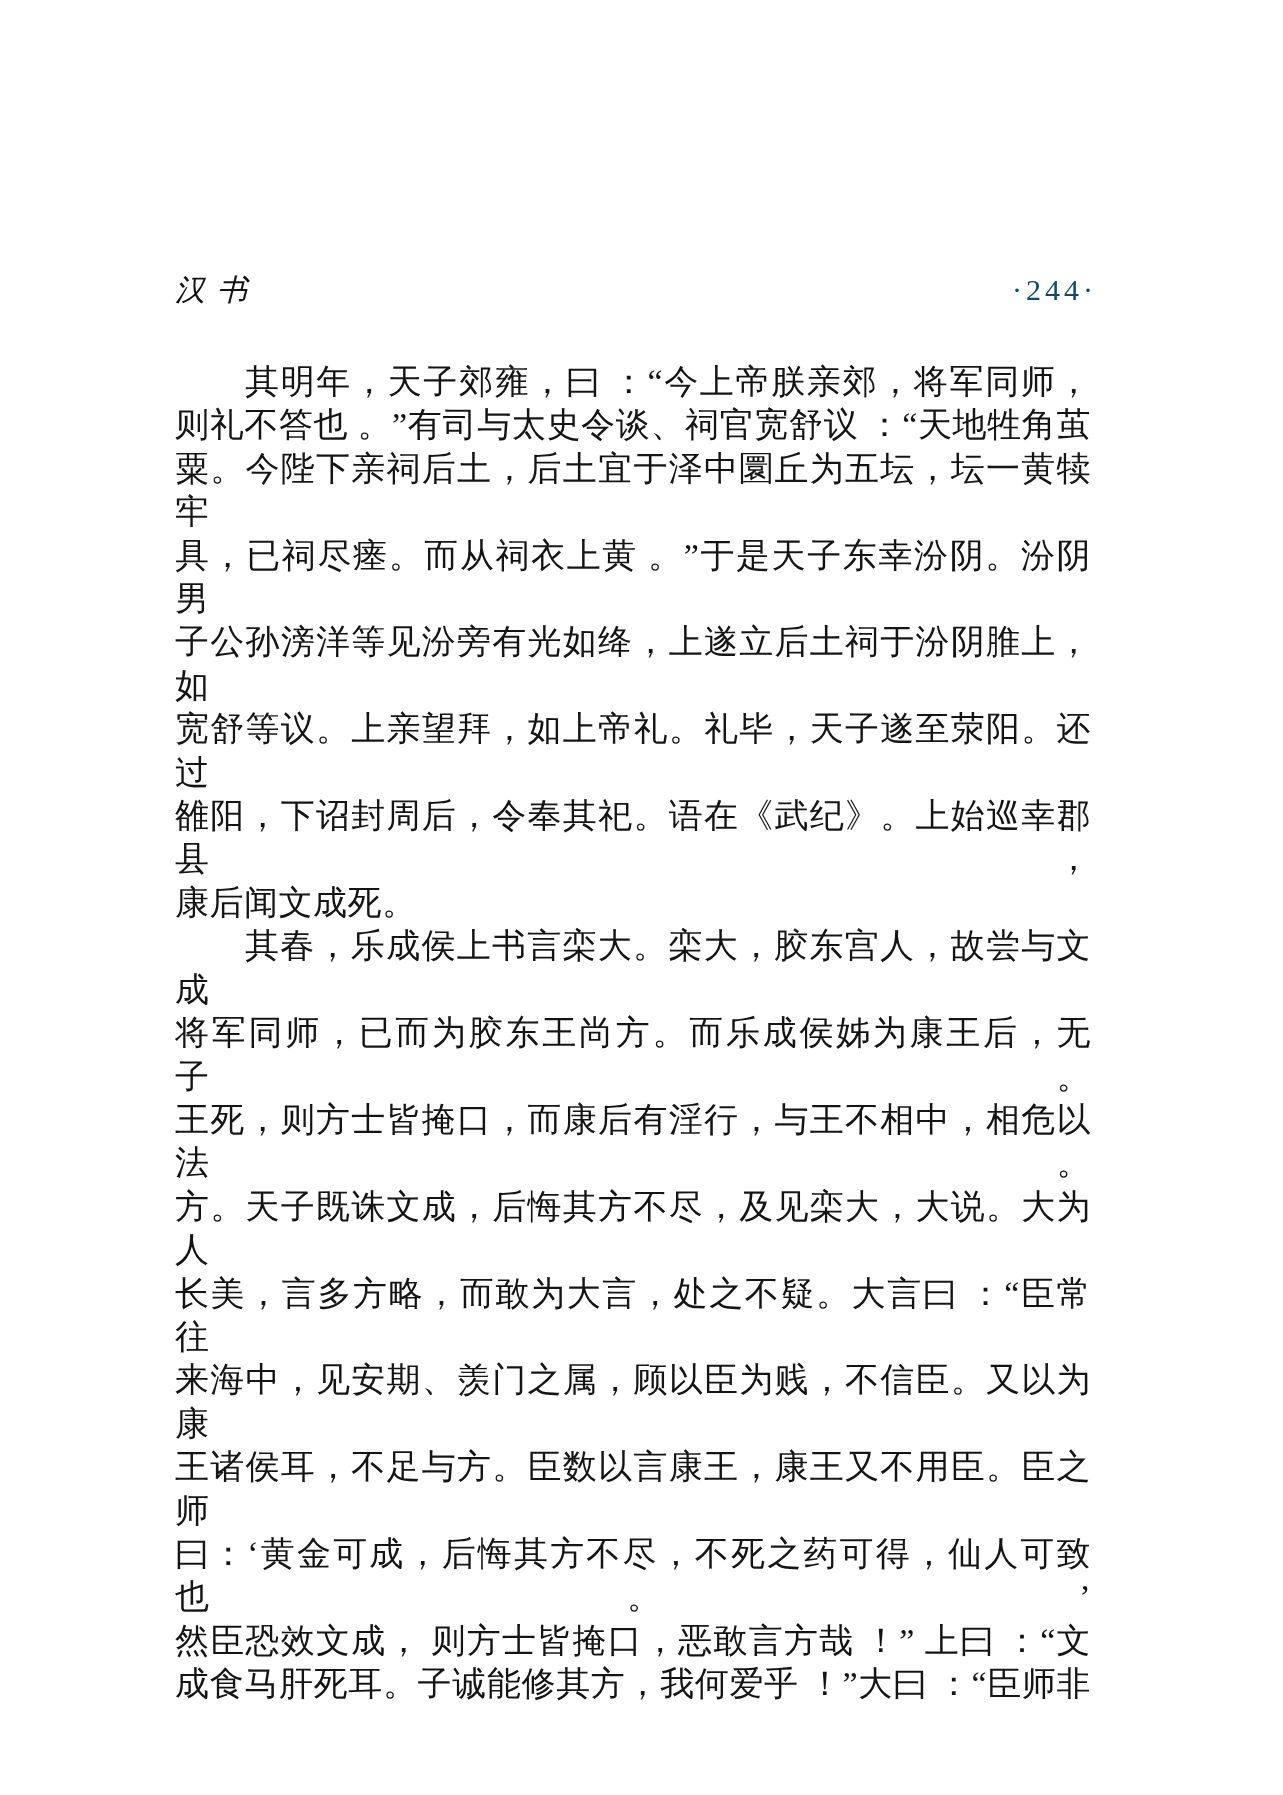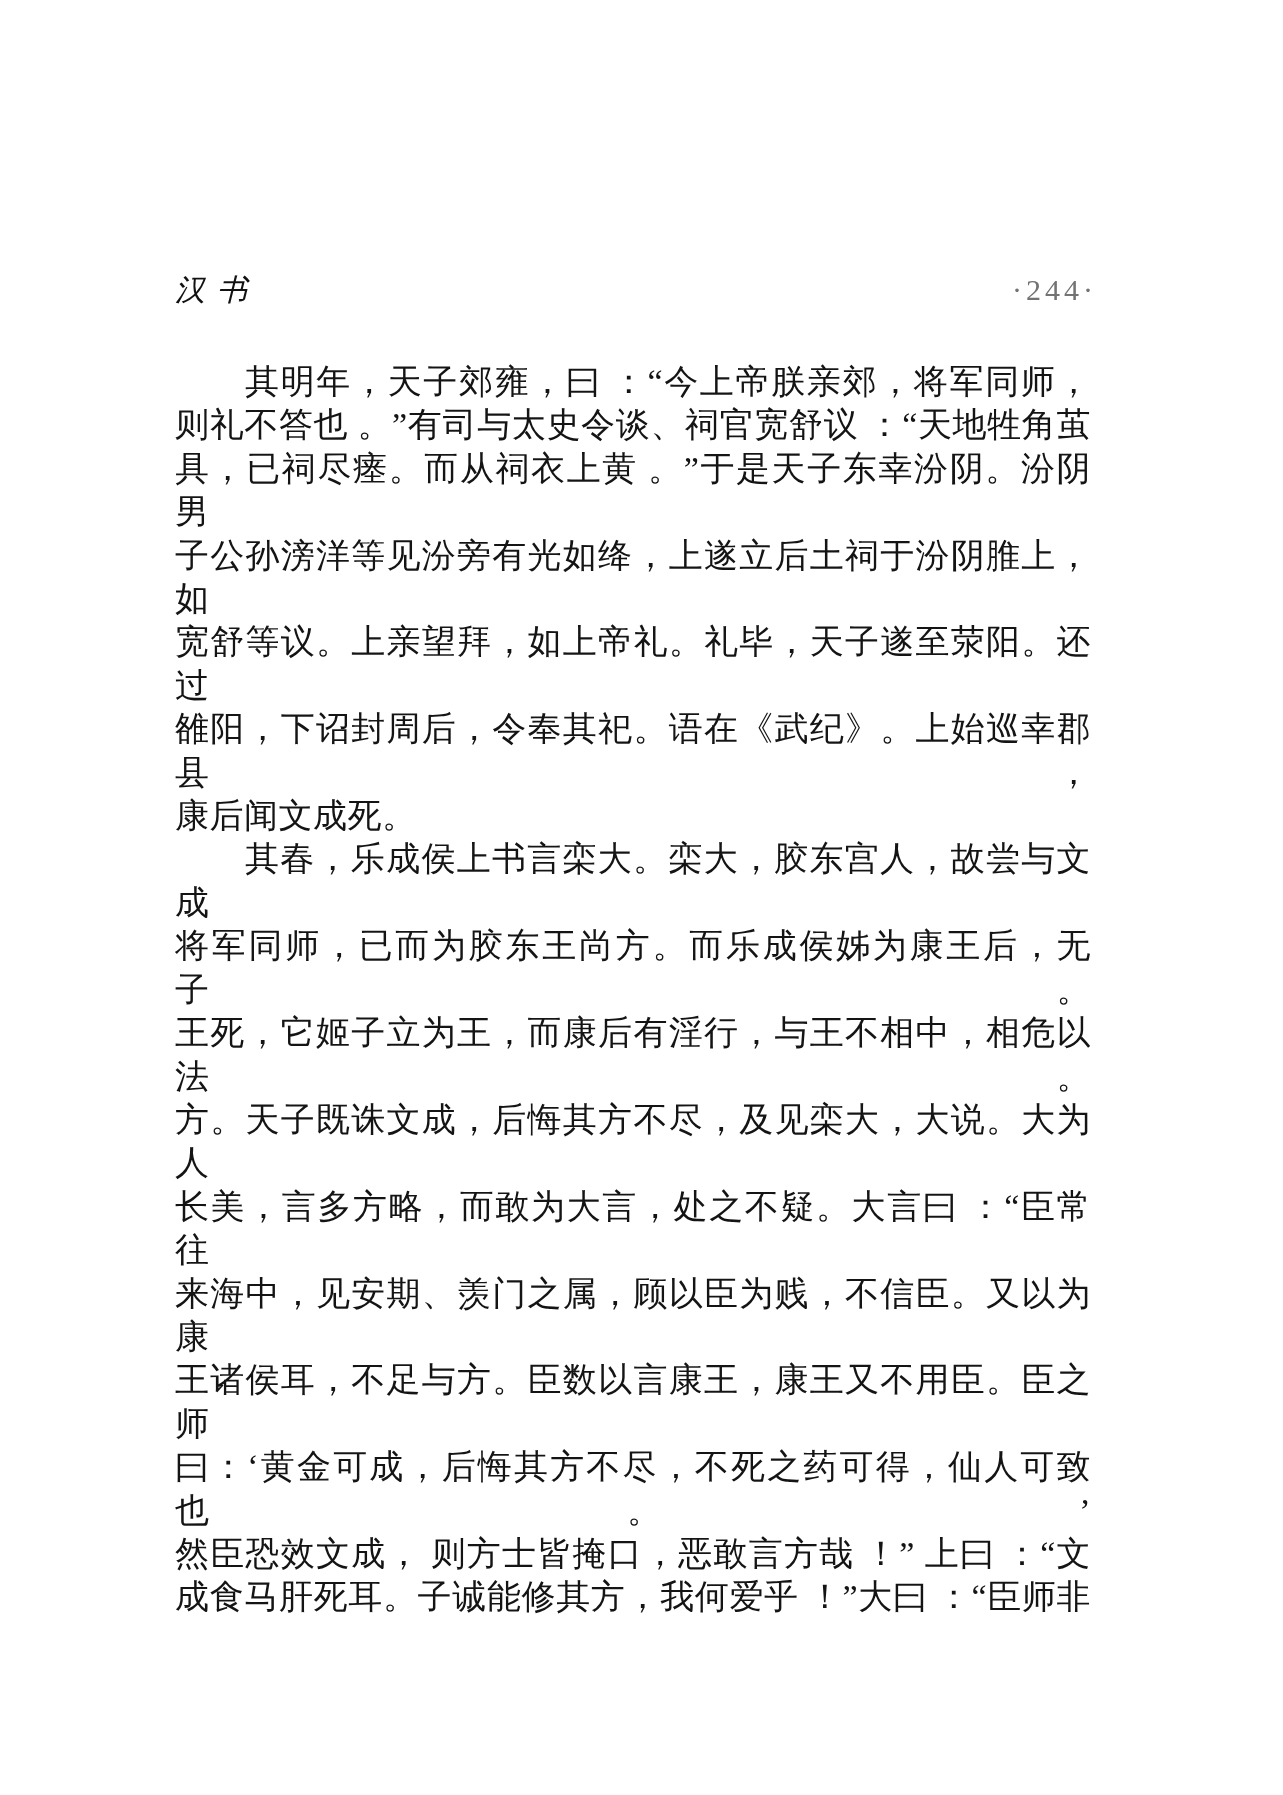--- a/index.html
+++ b/index.html
@@ -27,21 +27,21 @@
   }
   .book-title {
     font-size: 30px;
     font-style: italic;
     letter-spacing: 12px;
     color: #111;
   }
   .page-number {
     font-size: 30px;
     letter-spacing: 4px;
-    color: #737373;
+    color: #0c4a6e;
   }
   .body-text {
     position: absolute;
     left: 175px;
     top: 360px;
     width: 916px;
     font-size: 34px;
     line-height: 43.4px;
     letter-spacing: 0.5px;
     color: #141414;
@@ -62,28 +62,29 @@
 <body>
 
 <div class="page">
   <div class="header">
     <span class="book-title">汉书</span>
     <span class="page-number">·244·</span>
   </div>
   <div class="body-text">
       <div class="line fill indent">其明年，天子郊雍，曰 ：“今上帝朕亲郊，将军同师，</div>
       <div class="line fill">则礼不答也 。”有司与太史令谈、祠官宽舒议 ：“天地牲角茧</div>
+      <div class="line fill">粟。今陛下亲祠后土，后土宜于泽中圜丘为五坛，坛一黄犊牢</div>
       <div class="line fill">具，已祠尽瘗。而从祠衣上黄 。”于是天子东幸汾阴。汾阴男</div>
       <div class="line fill">子公孙滂洋等见汾旁有光如绛，上遂立后土祠于汾阴脽上，如</div>
       <div class="line fill">宽舒等议。上亲望拜，如上帝礼。礼毕，天子遂至荥阳。还过</div>
       <div class="line fill">雒阳，下诏封周后，令奉其祀。语在《武纪》。上始巡幸郡县，</div>
       <div class="line">康后闻文成死。</div>
       <div class="line fill indent">其春，乐成侯上书言栾大。栾大，胶东宫人，故尝与文成</div>
       <div class="line fill">将军同师，已而为胶东王尚方。而乐成侯姊为康王后，无子。</div>
-      <div class="line fill">王死，它姬子立为王，而康后有淫行，与王不相中，相危以法。</div>
+      <div class="line fill">王死，则方士皆掩口，而康后有淫行，与王不相中，相危以法。</div>
       <div class="line fill">方。天子既诛文成，后悔其方不尽，及见栾大，大说。大为人</div>
       <div class="line fill">长美，言多方略，而敢为大言，处之不疑。大言曰 ：“臣常往</div>
       <div class="line fill">来海中，见安期、羡门之属，顾以臣为贱，不信臣。又以为康</div>
       <div class="line fill">王诸侯耳，不足与方。臣数以言康王，康王又不用臣。臣之师</div>
       <div class="line fill">曰：‘黄金可成，后悔其方不尽，不死之药可得，仙人可致也。’</div>
       <div class="line fill">然臣恐效文成， 则方士皆掩口，恶敢言方哉 ！” 上曰 ：“文</div>
       <div class="line fill">成食马肝死耳。子诚能修其方，我何爱乎 ！”大曰 ：“臣师非</div>
     </div>
 </div>
 

